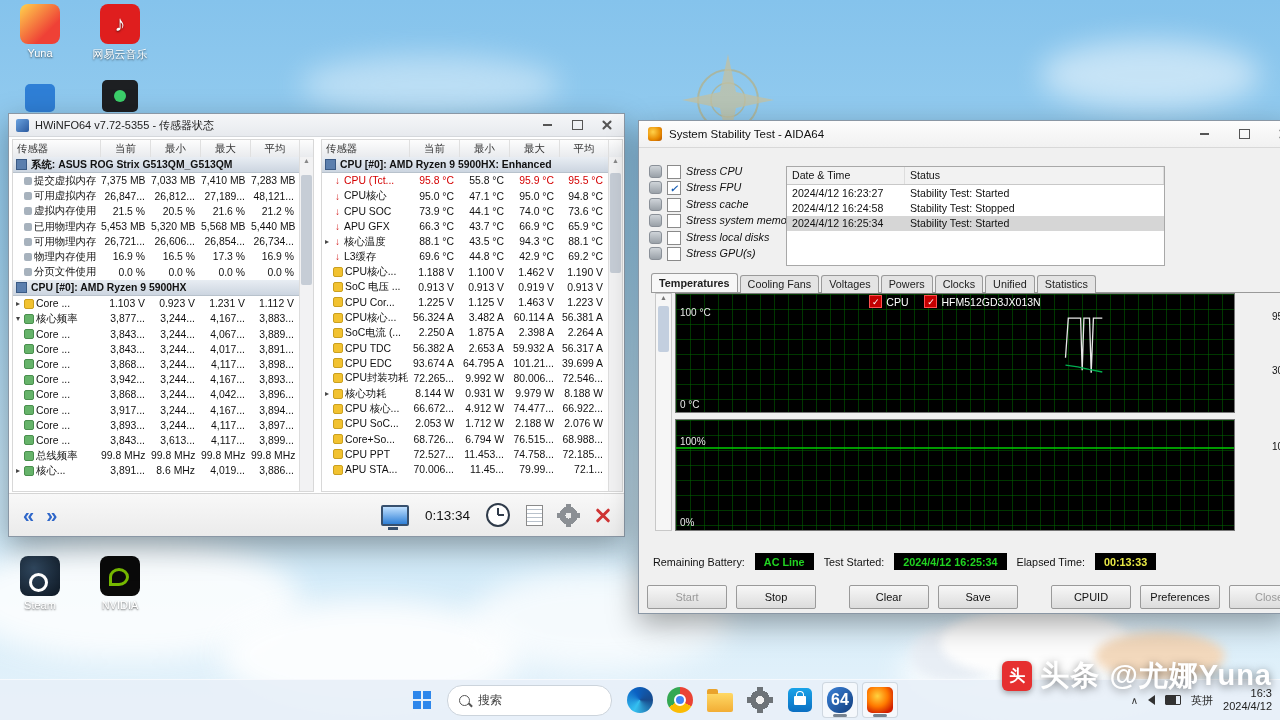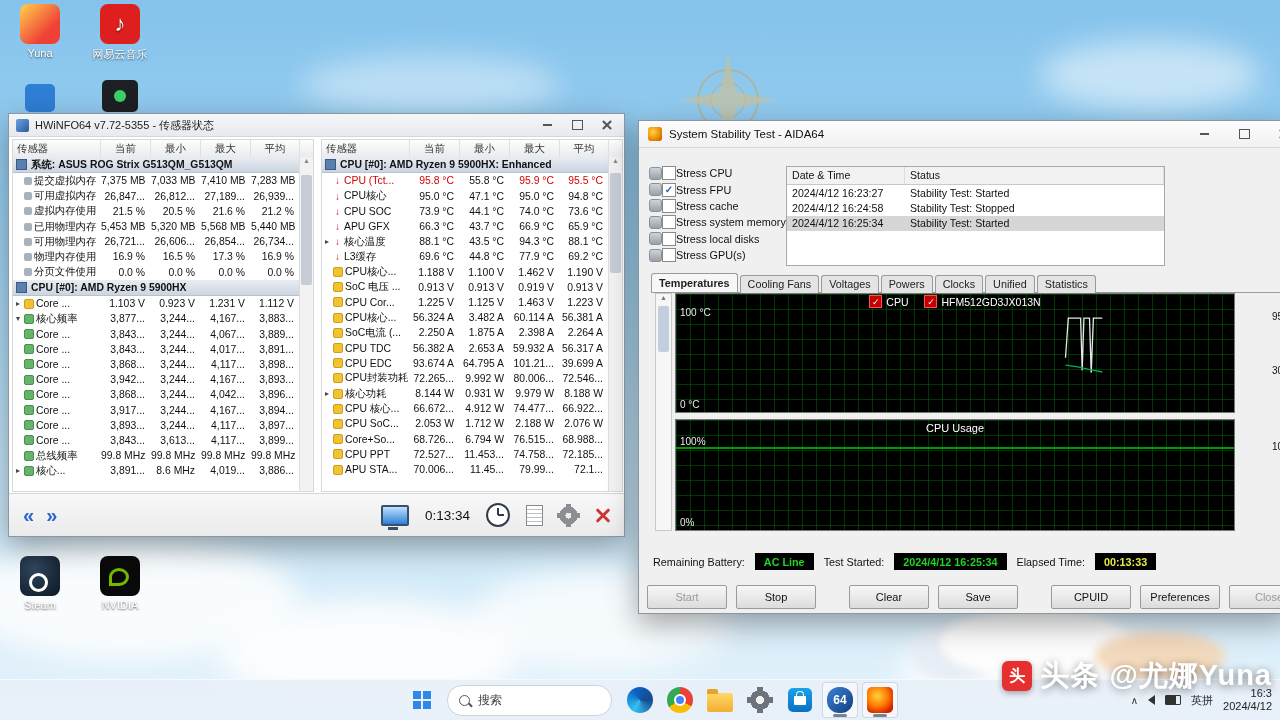--- a/index.html
+++ b/index.html
@@ -95,21 +95,21 @@
   .xico::before,.xico::after{content:"";position:absolute;left:0;top:8px;width:18px;height:3px;background:#cf3434;border-radius:2px;}
   .xico::before{transform:rotate(45deg);} .xico::after{transform:rotate(-45deg);}
   
   #aida{left:638px;top:120px;width:652px;height:492px;background:#f0f0f0;}
   .aida-title{position:absolute;left:0;right:0;top:0;height:26px;background:linear-gradient(#fdfdfd,#f1f1f1);
     border-bottom:1px solid #d8d8d8;display:flex;align-items:center;gap:7px;padding-left:9px;font-size:11.5px;}
   .aida-ico{width:14px;height:14px;border-radius:3px;flex:0 0 auto;
     background:radial-gradient(circle at 35% 35%,#ffd24a,#e88a00 60%,#b05000);}
   .a-wbtn{position:absolute;top:0;width:40px;height:26px;display:flex;align-items:center;justify-content:center;}
   #stress-list{position:absolute;left:10px;top:44px;width:135px;}
-  .stress-row{display:flex;align-items:center;height:16.4px;font-size:10.8px;white-space:nowrap;}
+  .stress-row{display:flex;align-items:flex-start;gap:5px;height:16.4px;font-size:10.8px;white-space:nowrap;font-style:italic;}
   .stress-ico{width:11px;height:11px;border-radius:3px;background:linear-gradient(#cfd4d9,#9aa1a8);
     border:1px solid #8a9098;flex:0 0 auto;}
   .cb{width:12px;height:12px;background:#fff;border:1px solid #8a8a8a;display:flex;align-items:center;
     justify-content:center;font-size:10px;color:#1a5fb4;font-weight:bold;flex:0 0 auto;}
   #log-box{position:absolute;left:147px;top:45px;width:377px;height:98px;background:#fff;border:1px solid #a8a8a8;overflow:hidden;}
   .log-head{display:grid;grid-template-columns:118px 1fr;height:17px;background:#f2f2f2;
     border-bottom:1px solid #c8c8c8;font-size:10.6px;align-items:center;}
   .log-head div{padding-left:5px;border-right:1px solid #ddd;height:100%;line-height:17px;}
   .log-row{display:grid;grid-template-columns:118px 1fr;height:15.4px;font-size:10.6px;align-items:center;}
   .log-row div{padding-left:5px;white-space:nowrap;overflow:hidden;}
@@ -166,21 +166,21 @@
   .ic-gear{width:22px;height:22px;border-radius:50%;position:relative;
     background:radial-gradient(circle,#f0f0f0 0 4px,#6d7378 4px 10px,transparent 10px);}
   .ic-gear::after{content:"";position:absolute;left:8px;top:-2px;width:6px;height:6px;background:#6d7378;
     box-shadow:0 20px 0 #6d7378,-10px 10px 0 #6d7378,10px 10px 0 #6d7378;}
   .ic-store{width:24px;height:24px;border-radius:5px;background:linear-gradient(#19a3e8,#0b6fc2);
     display:flex;align-items:center;justify-content:center;}
   .bag{width:12px;height:9px;background:#fff;border-radius:1px;position:relative;}
   .bag::before{content:"";position:absolute;left:2px;top:-5px;width:8px;height:5px;border:1.6px solid #fff;
     border-bottom:none;border-radius:4px 4px 0 0;box-sizing:border-box;}
   .ic-hw{width:26px;height:26px;border-radius:12px;background:linear-gradient(135deg,#3b82d8,#123e7e);
-    color:#fff;font-size:12px;font-weight:bold;display:flex;align-items:center;justify-content:center;}
+    color:#fff;font-size:16px;font-weight:bold;display:flex;align-items:center;justify-content:center;}
   .ic-aida{width:26px;height:26px;border-radius:5px;
     background:radial-gradient(circle at 40% 35%,#ffd23e,#ff7a00 45%,#d21f00 80%);}
   #tray{position:absolute;right:8px;top:0;height:40px;display:flex;align-items:center;gap:10px;font-size:11px;color:#222;}
   .chev{font-size:10px;color:#333;}
   .spk{width:0;height:0;border-top:5px solid transparent;border-bottom:5px solid transparent;border-right:7px solid #333;}
   .bat{width:14px;height:8px;border:1.4px solid #333;border-radius:1px;background:linear-gradient(to right,#333 0 70%,transparent 70%);}
   .tray-clock{text-align:right;line-height:13px;}
   
   #watermark{position:absolute;right:8px;bottom:24px;display:flex;align-items:center;gap:8px;z-index:60;}
   .wm-badge{width:30px;height:30px;border-radius:6px;background:#e63030;color:#fff;font-weight:bold;font-size:16px;
@@ -272,21 +272,21 @@
           </div>
           <div class="hw-row">
             <div class="cell lbl">
               <span class="exp"></span>
               <span class="dot i-gray"></span>
               <span class="txt">可用虚拟内存</span>
             </div>
             <div class="cell num">26,847...</div>
             <div class="cell num">26,812...</div>
             <div class="cell num">27,189...</div>
-            <div class="cell num">26,939...</div>
+            <div class="cell num">48,121...</div>
           </div>
           <div class="hw-row">
             <div class="cell lbl">
               <span class="exp"></span>
               <span class="dot i-gray"></span>
               <span class="txt">虚拟内存使用</span>
             </div>
             <div class="cell num">21.5 %</div>
             <div class="cell num">20.5 %</div>
             <div class="cell num">21.6 %</div>
@@ -545,21 +545,21 @@
             <div class="cell num">88.1 °C</div>
           </div>
           <div class="hw-row">
             <div class="cell lbl">
               <span class="exp"></span>
               <span class="dot i-temp">↓</span>
               <span class="txt">L3缓存</span>
             </div>
             <div class="cell num">69.6 °C</div>
             <div class="cell num">44.8 °C</div>
-            <div class="cell num">77.9 °C</div>
+            <div class="cell num">42.9 °C</div>
             <div class="cell num">69.2 °C</div>
           </div>
           <div class="hw-row">
             <div class="cell lbl">
               <span class="exp"></span>
               <span class="dot i-yellow"></span>
               <span class="txt">CPU核心...</span>
             </div>
             <div class="cell num">1.188 V</div>
             <div class="cell num">1.100 V</div>
@@ -818,21 +818,20 @@
       <div class="clabel" style="left:4px;top:13px;">100 °C</div>
       <div class="clabel" style="left:4px;bottom:2px;text-align:center;">0 °C</div>
     </div>
     <div class="thresh" style="top:190px;">95</div>
     <div class="thresh" style="top:244px;">30</div>
 
     <div class="chartbox" id="usage-box">
       <svg class="chart-svg" id="usage-svg" viewBox="0 0 558 110" preserveAspectRatio="none">
           <polyline points="0.0,28.0 558.0,28.0" fill="none" stroke="#00cc00" stroke-width="1.3"></polyline>
         </svg>
-      <div class="ctitle">CPU Usage</div>
       <div class="clabel" style="left:4px;top:16px;">100%</div>
       <div class="clabel" style="left:4px;bottom:2px;">0%</div>
     </div>
     <div class="thresh" style="top:320px;">100%</div>
 
     <div id="aida-status">
         <span>Remaining Battery:</span>
         <span class="sbox" style="color: rgb(33, 212, 33);">AC Line</span>
         <span>Test Started:</span>
         <span class="sbox" style="color: rgb(33, 212, 33);">2024/4/12 16:25:34</span>

